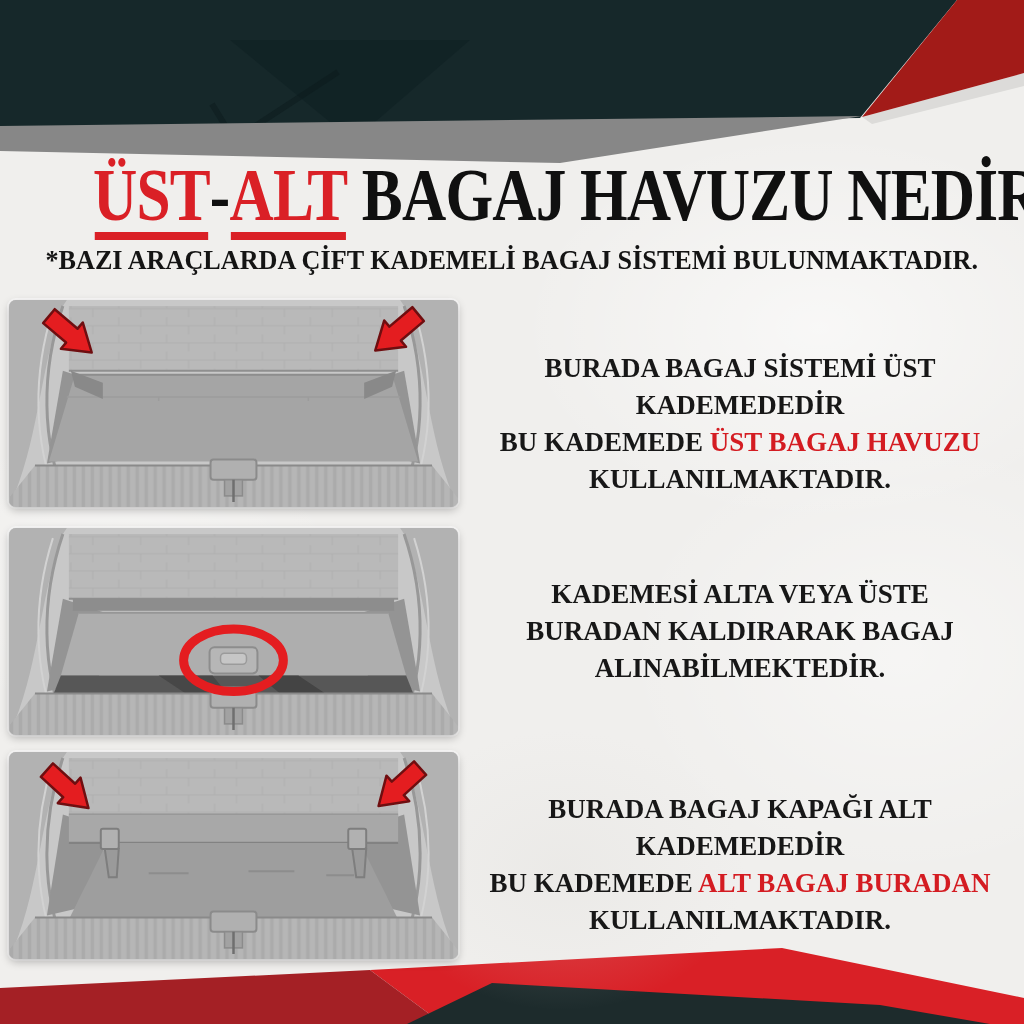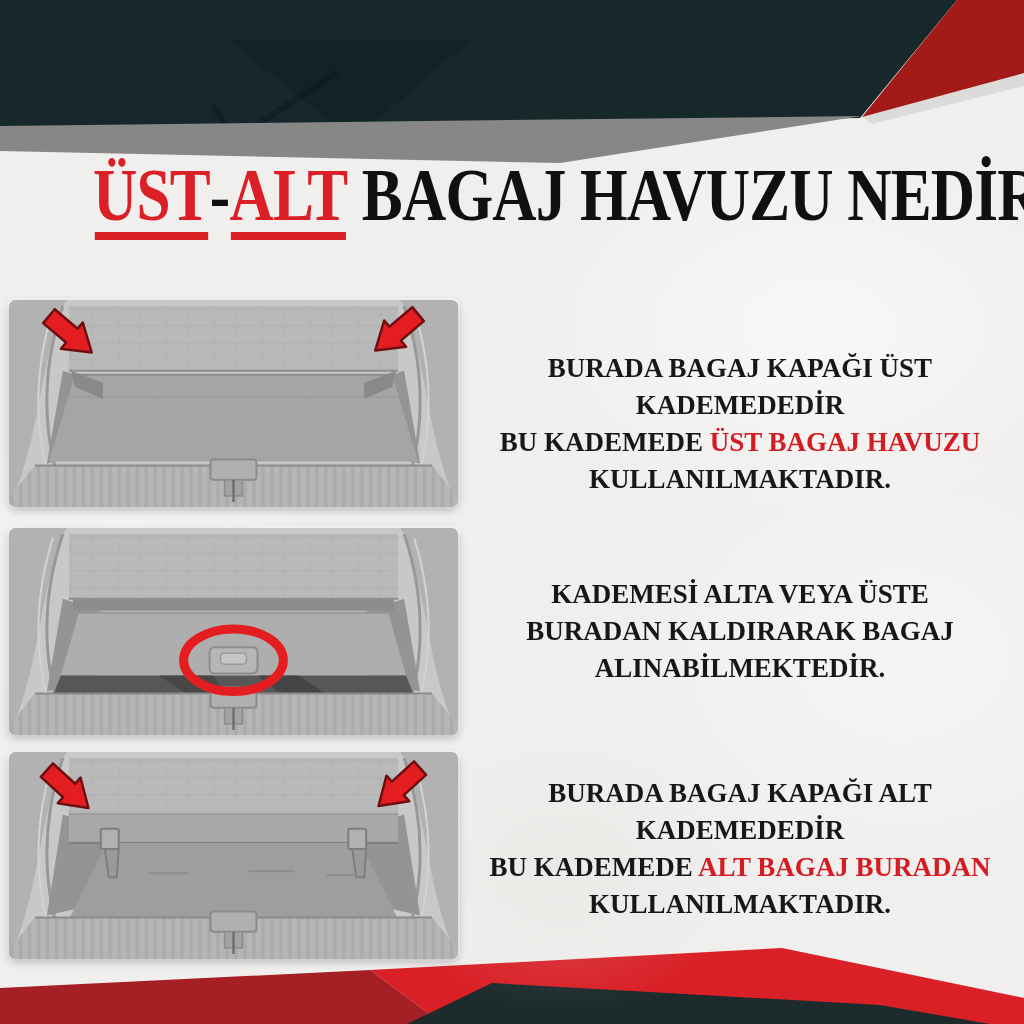--- a/index.html
+++ b/index.html
@@ -37,21 +37,21 @@
     box-shadow:0 3px 9px rgba(0,0,0,.25), 0 0 0 2px rgba(255,255,255,.7);
     background:#c8c8c8;
   }
   .photo svg{display:block;width:100%;height:100%;}
   #photo-upper{top:300px;} #photo-mid{top:528px;} #photo-lower{top:752px;}
 
   .caption{
     position:absolute;left:460px;width:560px;text-align:center;
     font-weight:700;font-size:27px;line-height:37px;color:#171717;
   }
-  #caption-upper{top:350px;} #caption-mid{top:576px;} #caption-lower{top:775px;text-align:center;}
+  #caption-upper{top:350px;} #caption-mid{top:576px;} #caption-lower{top:791px;text-align:center;}
   .caption .red{color:var(--text-red,#d41c22);}
 </style>
 </head>
 <body>
 
 <div class="canvas">
 
   <svg class="bg" id="bg-decor" viewBox="0 0 1024 1024" preserveAspectRatio="none">
       <polygon points="0,0 957,0 860,118 0,129" fill="#16282a"></polygon>
       <polygon points="230,40 470,40 353,141" fill="#102123" opacity="0.65"></polygon>
@@ -63,20 +63,23 @@
       <polygon points="0,988 370,970 443,1024 0,1024" fill="#a42025"></polygon>
       <polygon points="492,983 880,1005 990,1024 407,1024" fill="#1d2b2c"></polygon>
     </svg>
 
   <div class="texture"></div>
 
   <div class="title">
     <span class="title-inner"><span class="red-word">ÜST</span><span>-</span><span class="red-word">ALT</span>&nbsp;<span>BAGAJ HAVUZU NEDİR?</span></span>
   </div>
 
+  <div class="subtitle">
+    <span class="subtitle-inner">*BAZI ARAÇLARDA ÇİFT KADEMELİ BAGAJ SİSTEMİ BULUNMAKTADIR.</span>
+  </div>
 
   <div class="photo" id="photo-upper">
     <svg viewBox="0 0 450 205" preserveAspectRatio="none">
         <defs>
           <pattern id="ribs-upper" width="9" height="34" patternUnits="userSpaceOnUse">
             <line x1="2.5" y1="0" x2="2.5" y2="34" stroke="#9d9d9d" stroke-width="3.5"></line>
           </pattern>
           <pattern id="brick-upper" width="48" height="17" patternUnits="userSpaceOnUse">
             <path d="M0,8.5 H48 M14,0 V8.5 M36,8.5 V17" stroke="#a9a9a9" stroke-width="1" fill="none"></path>
           </pattern>
@@ -106,21 +109,21 @@
         <line x1="225" y1="178" x2="225" y2="200" stroke="#6f6f6f" stroke-width="2.5"></line>
         <g transform="translate(40,16) rotate(40)">
           <polygon points="0,-9 30,-9 30,-17 56,0 30,17 30,9 0,9" fill="#e41d20" stroke="#6f0e10" stroke-width="2.5" stroke-linejoin="round"></polygon>
         </g>
         <g transform="translate(410,14) rotate(140)">
           <polygon points="0,-9 30,-9 30,-17 56,0 30,17 30,9 0,9" fill="#e41d20" stroke="#6f0e10" stroke-width="2.5" stroke-linejoin="round"></polygon>
         </g>
       </svg>
   </div>
   <div class="caption" id="caption-upper">
-    <div>BURADA BAGAJ KAPAĞI ÜST KADEMEDEDİR</div>
+    <div>BURADA BAGAJ SİSTEMİ ÜST KADEMEDEDİR</div>
     <div><span>BU KADEMEDE </span><span class="red">ÜST BAGAJ HAVUZU</span></div>
     <div>KULLANILMAKTADIR.</div>
   </div>
 
   <div class="photo" id="photo-mid">
     <svg viewBox="0 0 450 205" preserveAspectRatio="none">
         <defs>
           <pattern id="ribs-mid" width="9" height="34" patternUnits="userSpaceOnUse">
             <line x1="2.5" y1="0" x2="2.5" y2="34" stroke="#9d9d9d" stroke-width="3.5"></line>
           </pattern>

